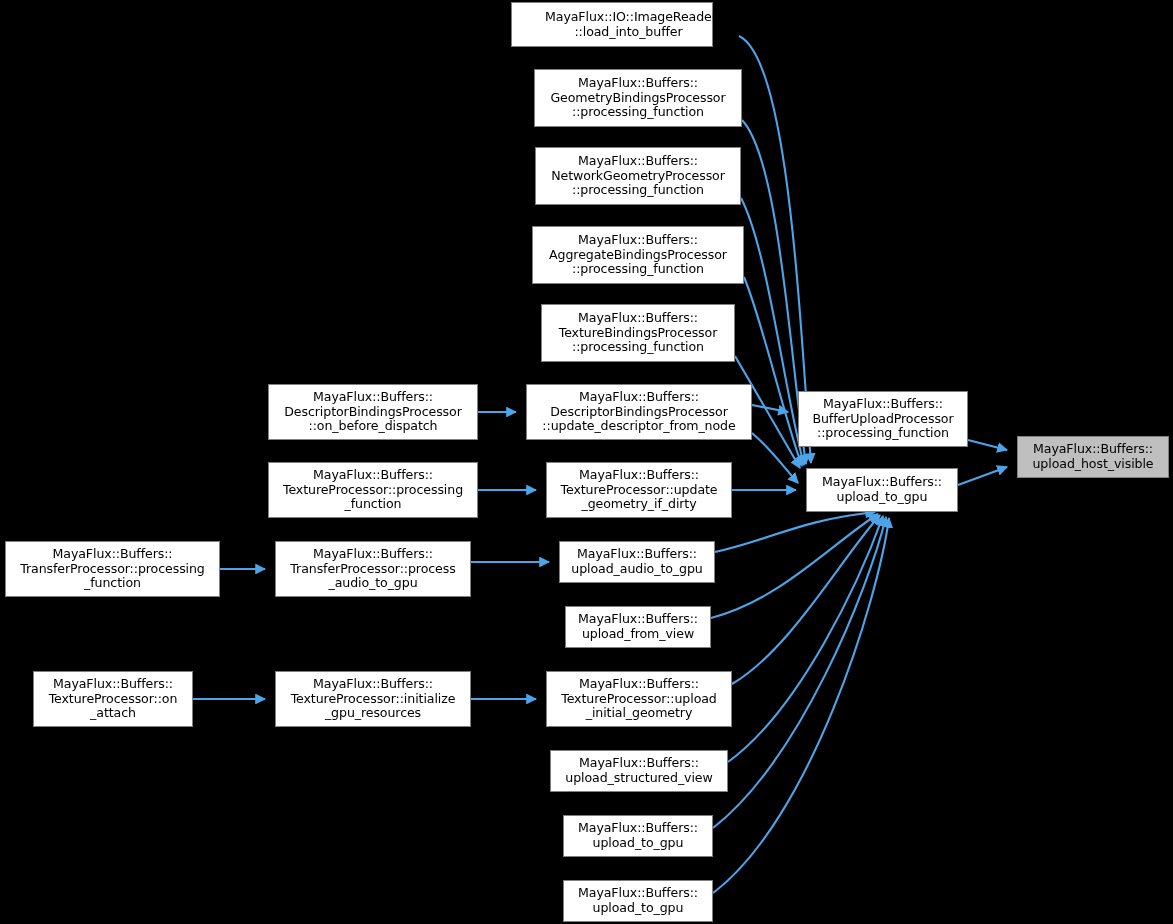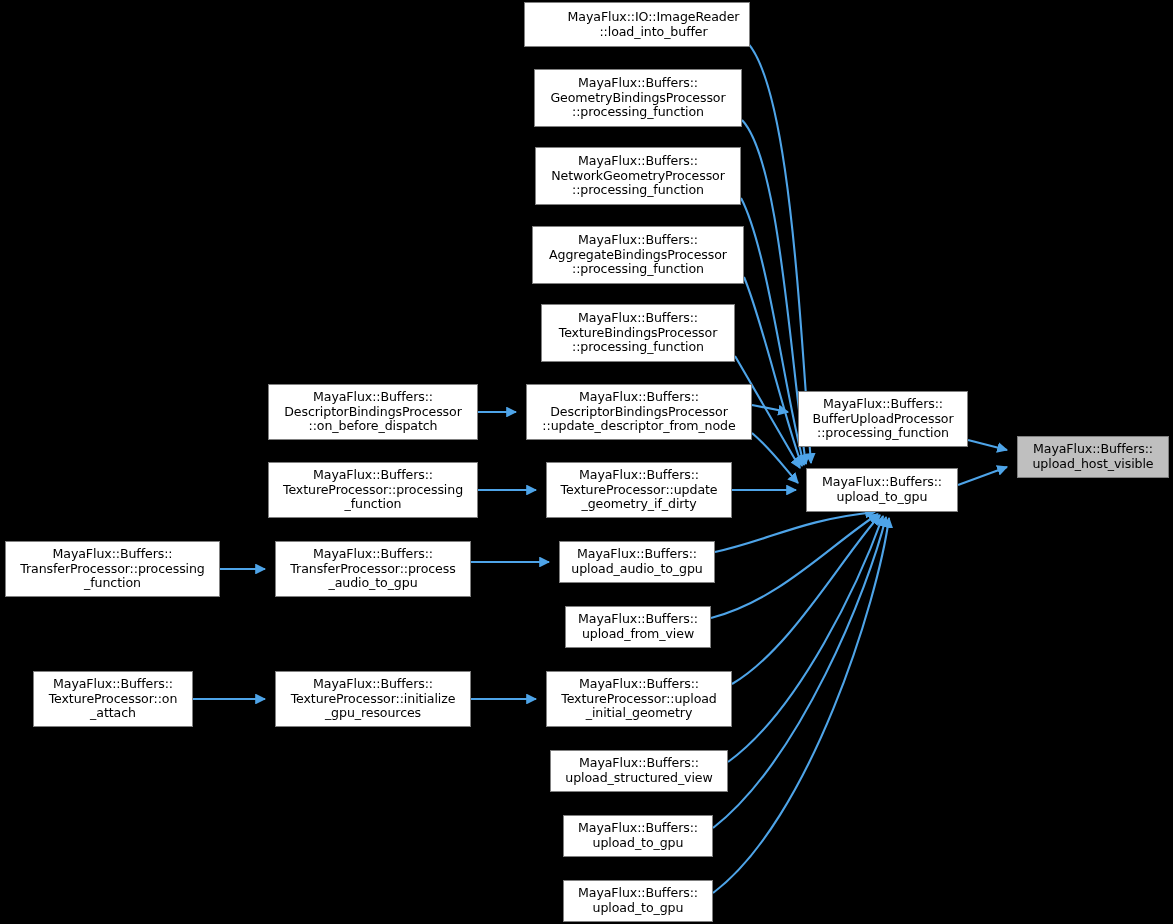--- a/index.html
+++ b/index.html
@@ -77,21 +77,21 @@
         <path d="M 711,618 C 780,600 830,545 878,514" stroke="#4ea4e8" marker-end="url(#arrow)"></path>
         <path d="M 732,684 C 790,650 840,560 880,515" stroke="#4ea4e8" marker-end="url(#arrow)"></path>
         <path d="M 193,699 L 265,699" stroke="#4ea4e8" marker-end="url(#arrow)"></path>
         <path d="M 471,699 L 536,699" stroke="#4ea4e8" marker-end="url(#arrow)"></path>
         <path d="M 728,762 C 800,710 860,580 883,516" stroke="#4ea4e8" marker-end="url(#arrow)"></path>
         <path d="M 713,828 C 800,760 868,590 886,517" stroke="#4ea4e8" marker-end="url(#arrow)"></path>
         <path d="M 713,893 C 810,820 878,600 889,518" stroke="#4ea4e8" marker-end="url(#arrow)"></path>
       </g>
   </svg>
   <div id="node-layer">
-      <div class="node" style="left: 524px; top: 2px; width: 226px; height: 45px; padding-left: 33px;"><span class="lbl">MayaFlux::IO::ImageReader
+      <div class="node" style="left: 511px; top: 2px; width: 202px; height: 45px; padding-left: 33px;"><span class="lbl">MayaFlux::IO::ImageReader
 ::load_into_buffer</span></div>
       <div class="node" style="left: 534px; top: 69px; width: 208px; height: 58px;"><span class="lbl">MayaFlux::Buffers::
 GeometryBindingsProcessor
 ::processing_function</span></div>
       <div class="node" style="left: 535px; top: 147px; width: 206px; height: 58px;"><span class="lbl">MayaFlux::Buffers::
 NetworkGeometryProcessor
 ::processing_function</span></div>
       <div class="node" style="left: 532px; top: 226px; width: 212px; height: 58px;"><span class="lbl">MayaFlux::Buffers::
 AggregateBindingsProcessor
 ::processing_function</span></div>

